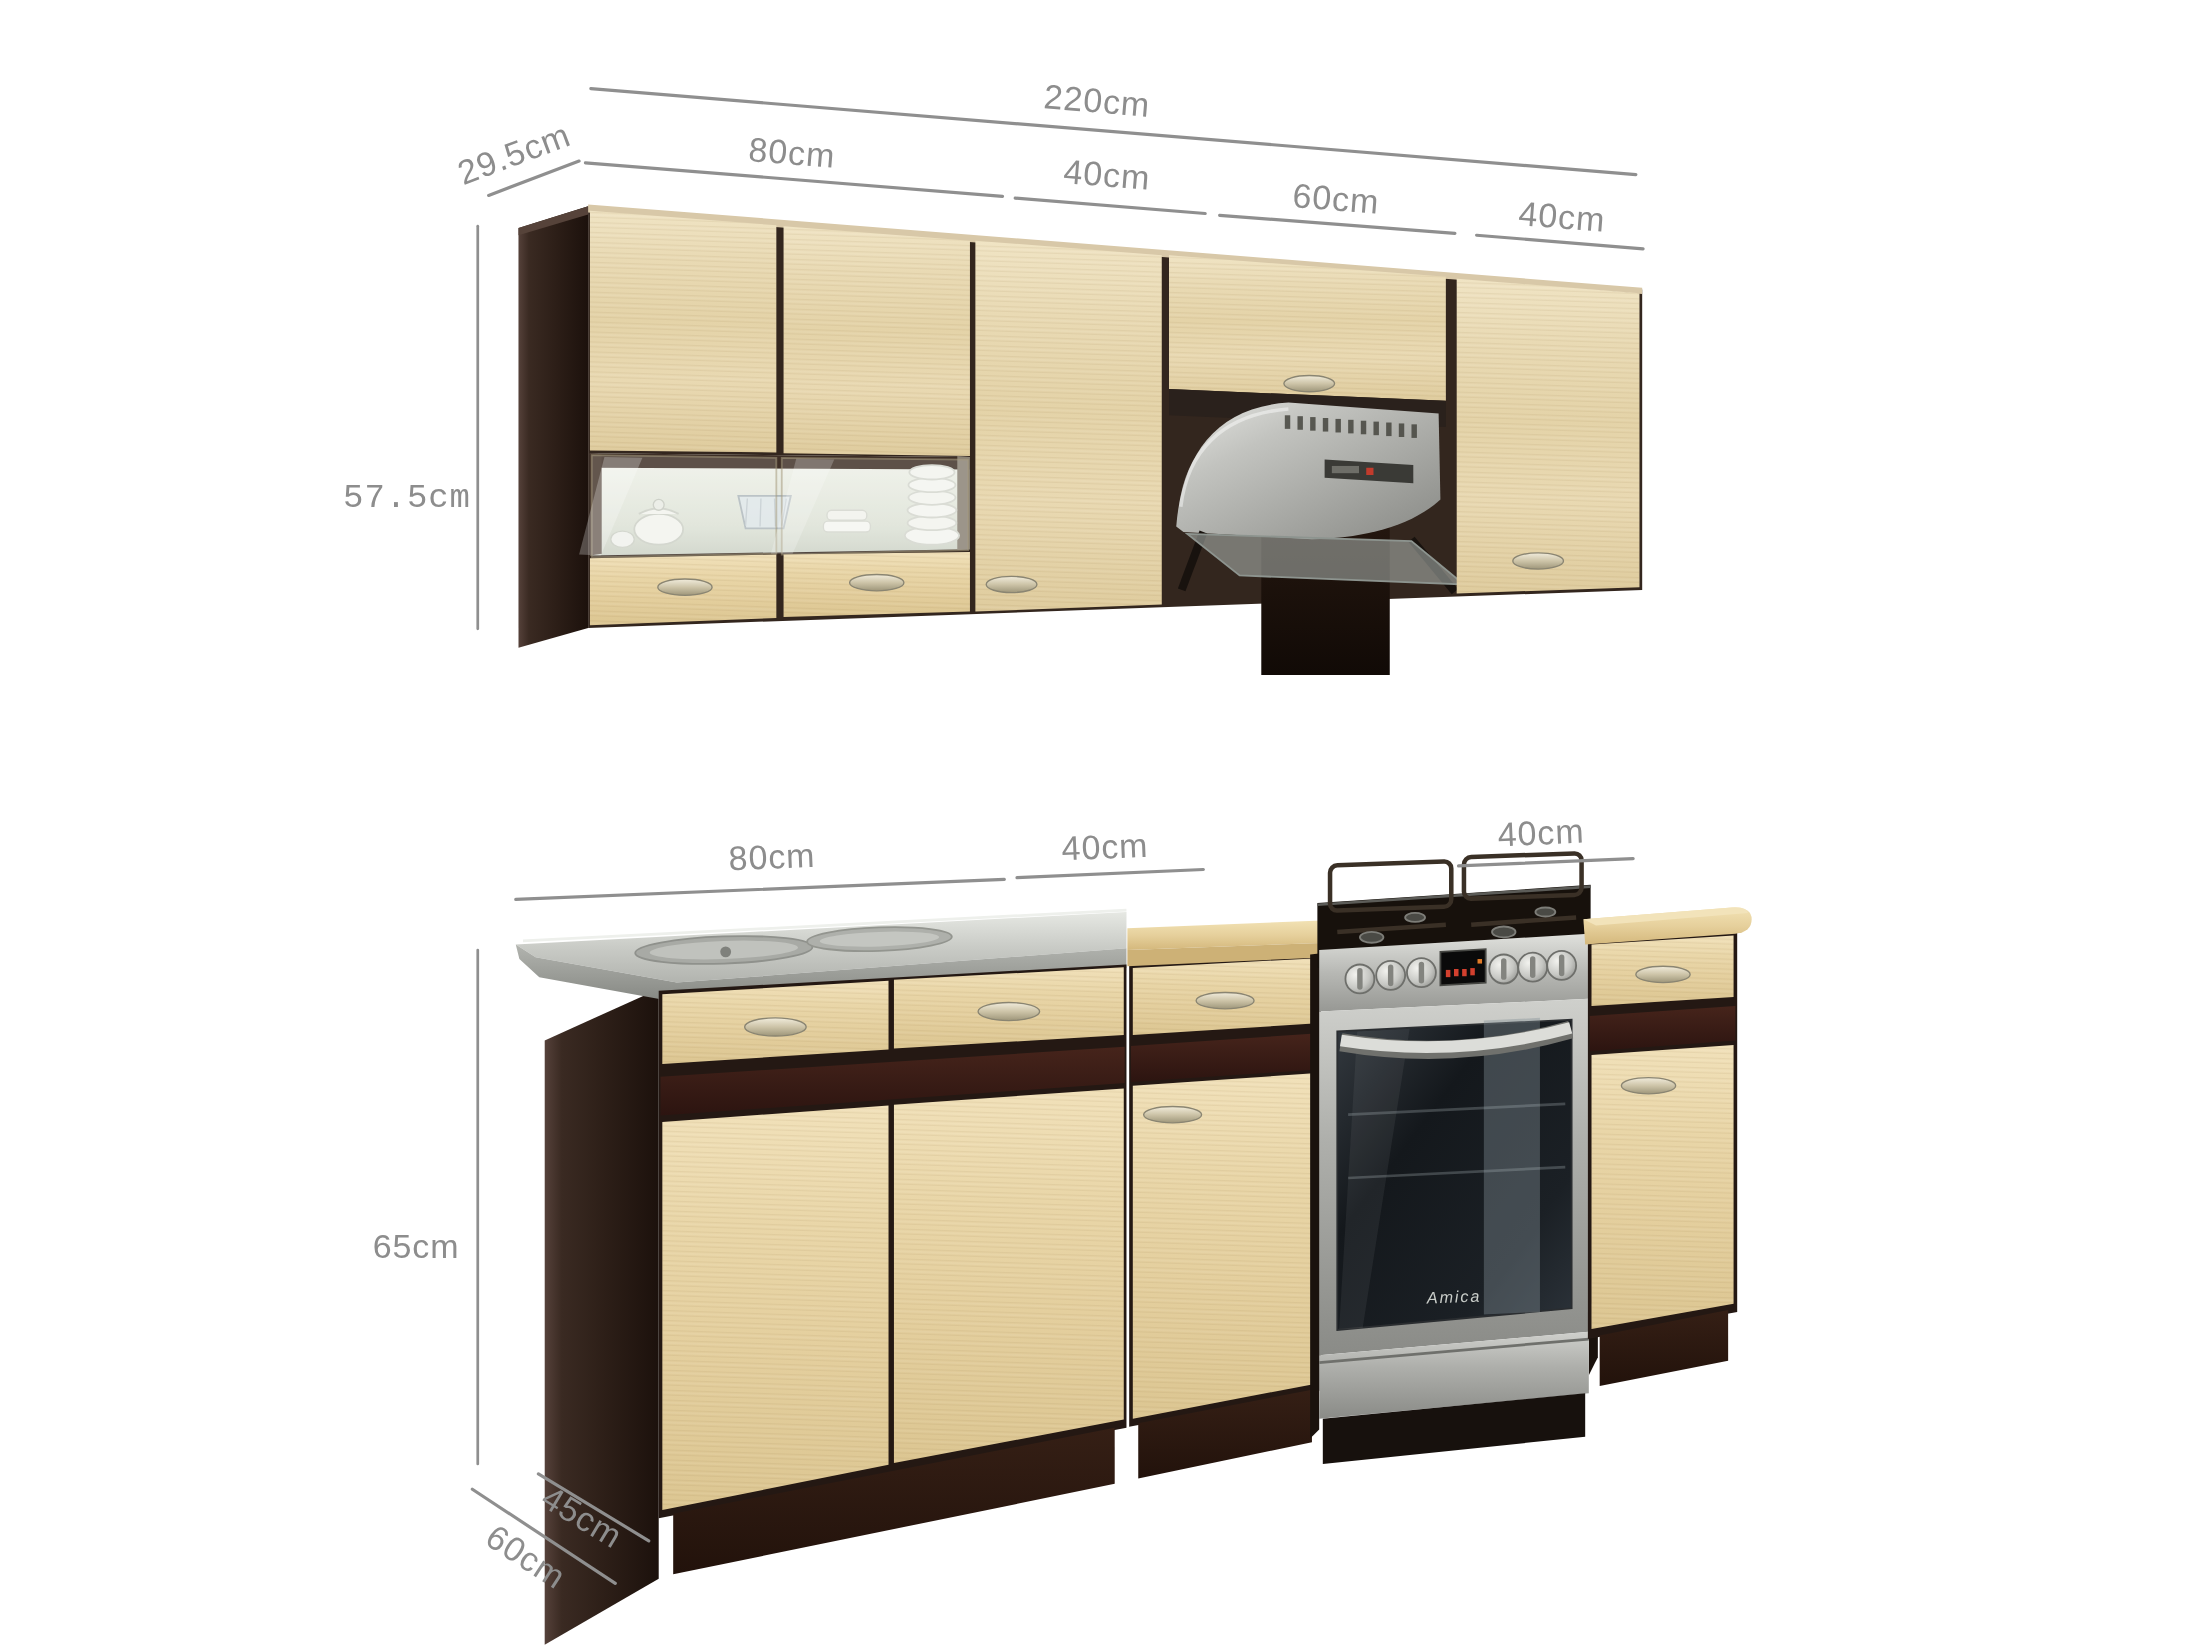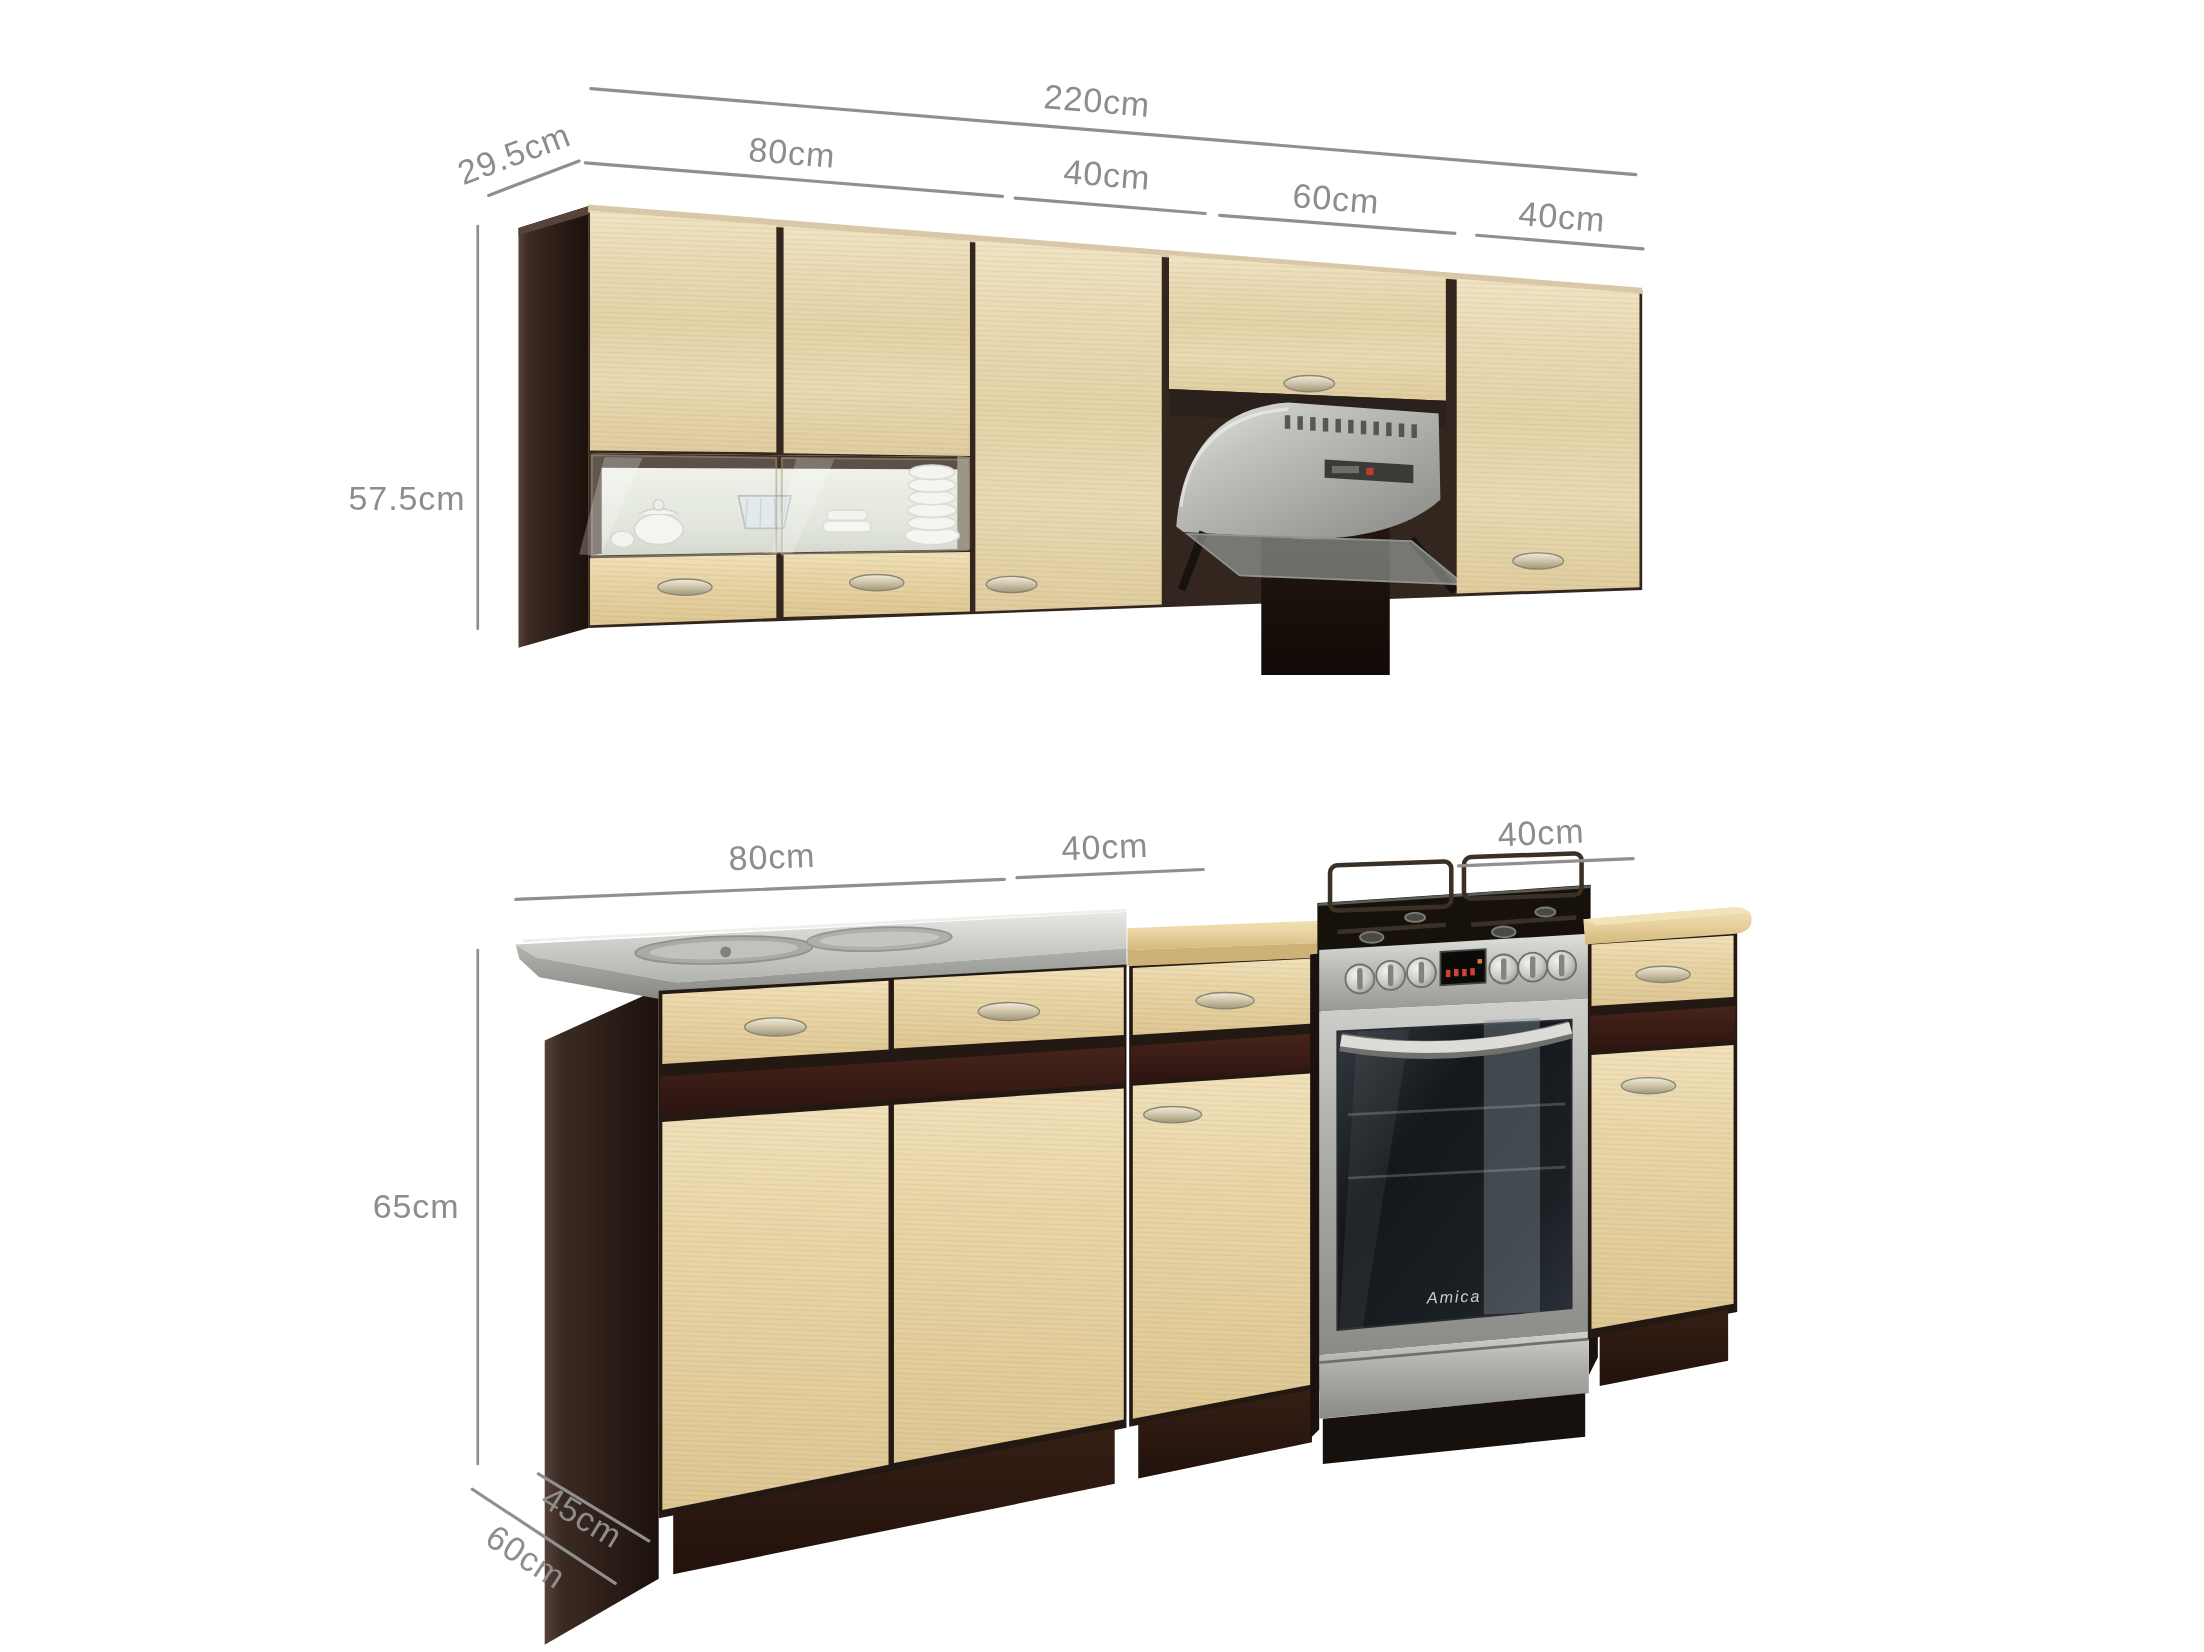--- a/index.html
+++ b/index.html
@@ -371,23 +371,23 @@
     <line x1="522" y1="1646" x2="680" y2="1750"></line>
   </g>
 </svg>
 
   <div class="dim-label" style="left:1097px;top:101px;transform:translate(-50%,-50%) rotate(4.7deg);">220cm</div>
   <div class="dim-label" style="left:514px;top:154px;transform:translate(-50%,-50%) rotate(-20.5deg);">29.5cm</div>
   <div class="dim-label" style="left:792px;top:153px;transform:translate(-50%,-50%) rotate(4.6deg);">80cm</div>
   <div class="dim-label" style="left:1107px;top:175px;transform:translate(-50%,-50%) rotate(4.6deg);">40cm</div>
   <div class="dim-label" style="left:1336px;top:199px;transform:translate(-50%,-50%) rotate(4.6deg);">60cm</div>
   <div class="dim-label" style="left:1562px;top:217px;transform:translate(-50%,-50%) rotate(4.6deg);">40cm</div>
-  <div class="dim-label" style="left:407px;top:498px;">57.5cm</div>
+  <div class="dim-label" style="left:407px;top:498px;font-family:Liberation Mono, monospace;">57.5cm</div>
   <div class="dim-label" style="left:772px;top:857px;transform:translate(-50%,-50%) rotate(-2.3deg);">80cm</div>
   <div class="dim-label" style="left:1105px;top:847px;transform:translate(-50%,-50%) rotate(-2.3deg);">40cm</div>
   <div class="dim-label" style="left:1541px;top:833px;transform:translate(-50%,-50%) rotate(-2.5deg);">40cm</div>
-  <div class="dim-label" style="left:416px;top:1206px;">65cm</div>
+  <div class="dim-label" style="left:416px;top:1246px;">65cm</div>
   <div class="dim-label" style="left:582px;top:1517px;transform:translate(-50%,-50%) rotate(31deg);">45cm</div>
   <div class="dim-label" style="left:526px;top:1557px;transform:translate(-50%,-50%) rotate(33deg);">60cm</div>
 
   <div class="brand-label" style="left:1454px;top:1297px;">Amica</div>
 </div>
 
 
 </body></html>

